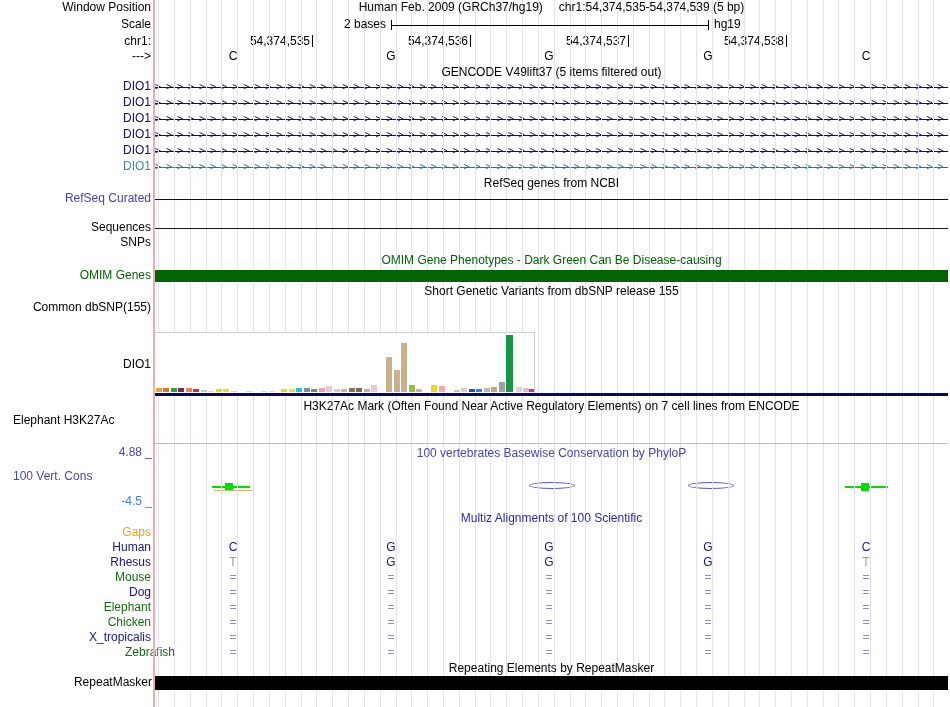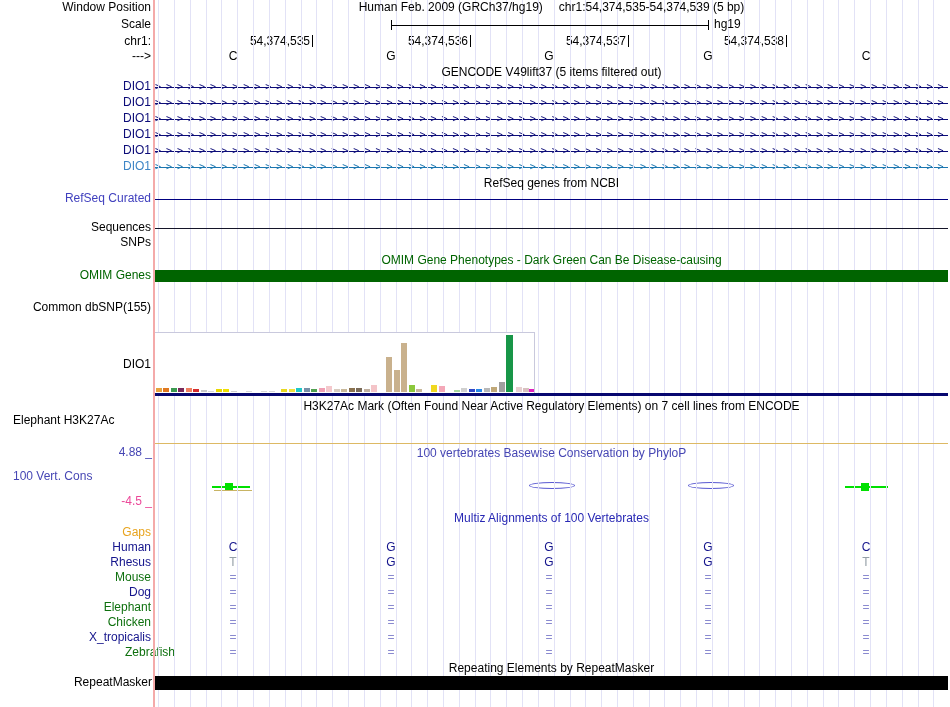--- a/index.html
+++ b/index.html
@@ -257,20 +257,21 @@
     <div class="abs" style="left: 189.84px; top: 0px; width: 1px; height: 707px; background: rgb(226, 226, 246);"></div>
     <div class="abs" style="left: 174.02px; top: 0px; width: 1px; height: 707px; background: rgb(226, 226, 246);"></div>
     <div class="abs" style="left: 158.2px; top: 0px; width: 1px; height: 707px; background: rgb(226, 226, 246);"></div>
     <div class="lbl" style="top:1px">Window Position</div>
   <div class="center-head">
     <span>Human Feb. 2009 (GRCh37/hg19)</span>
     <span>chr1:54,374,535-54,374,539 (5 bp)</span>
   </div>
 
   <div class="lbl" style="top:18px">Scale</div>
+  <div class="abs" style="left:155px;top:18px;width:231px;text-align:right">2 bases</div>
   <div class="scalebar"></div>
   <div class="abs" style="left:714px;top:18px">hg19</div>
 
   <div class="lbl" style="top:35px">chr1:</div>
 
   <div class="lbl" style="top:50px">---&gt;</div>
 
   <div class="title" style="top:66px">GENCODE V49lift37 (5 items filtered out)</div>
 
   <div class="title" style="top:177px">RefSeq genes from NCBI</div>
@@ -279,34 +280,35 @@
 
   <div class="lbl" style="top:221px">Sequences</div>
   <div class="hline" style="left: 155px; top: 228px; width: 793px; background: rgb(20, 20, 40);"></div>
 
   <div class="lbl" style="top:236px">SNPs</div>
 
   <div class="title" style="top: 254px; color: rgb(0, 100, 0);">OMIM Gene Phenotypes - Dark Green Can Be Disease-causing</div>
   <div class="lbl" style="top: 269px; color: rgb(0, 100, 0);">OMIM Genes</div>
   <div class="abs" style="left: 155px; top: 270px; width: 793px; height: 12px; background: rgb(0, 100, 0);"></div>
 
+  <div class="title" style="top:285px">Short Genetic Variants from dbSNP release 155</div>
   <div class="lbl" style="top:301px">Common dbSNP(155)</div>
 
   <div class="lbl" style="top:358px">DIO1</div>
   <div class="abs" style="left:155px;top:332px;width:379px;height:60px;background:#fff;border-top:1px solid;border-right:1px solid;border-color:#C9C9DD"></div>
   <div class="abs" style="left: 155px; top: 393px; width: 793px; height: 3px; background: rgb(7, 7, 112);"></div>
 
   <div class="title" style="top:400px">H3K27Ac Mark (Often Found Near Active Regulatory Elements) on 7 cell lines from ENCODE</div>
   <div class="lbl-left" style="top:414px">Elephant H3K27Ac</div>
   <div class="hline" style="left: 155px; top: 443px; width: 793px; background: rgb(221, 185, 100);"></div>
 
   <div class="lbl" style="top: 446px; width: 152px; color: rgb(70, 70, 180);">4.88 _</div>
   <div class="title" style="top: 447px; color: rgb(70, 70, 180);">100 vertebrates Basewise Conservation by PhyloP</div>
   <div class="lbl-left" style="top: 470px; color: rgb(70, 70, 180);">100 Vert. Cons</div>
-  <div class="lbl" style="top: 495px; width: 152px; color: #ec4899;">-4.5 _</div>
-
-  <div class="title" style="top: 512px; color: rgb(40, 40, 180);">Multiz Alignments of 100 Vertebrates</div>
+  <div class="lbl" style="top: 495px; width: 152px; color: #3b82f6;">-4.5 _</div>
+
+  <div class="title" style="top: 512px; color: rgb(40, 40, 180);">Multiz Alignments of 100 Scientific</div>
 
   <div class="title" style="top:662px">Repeating Elements by RepeatMasker</div>
   <div class="lbl" style="top:676px;width:152px">RepeatMasker</div>
   <div class="abs" style="left: 155px; top: 676px; width: 793px; height: 14px; background: rgb(0, 0, 0);"></div>
 
 </div>
 
 </body></html>

